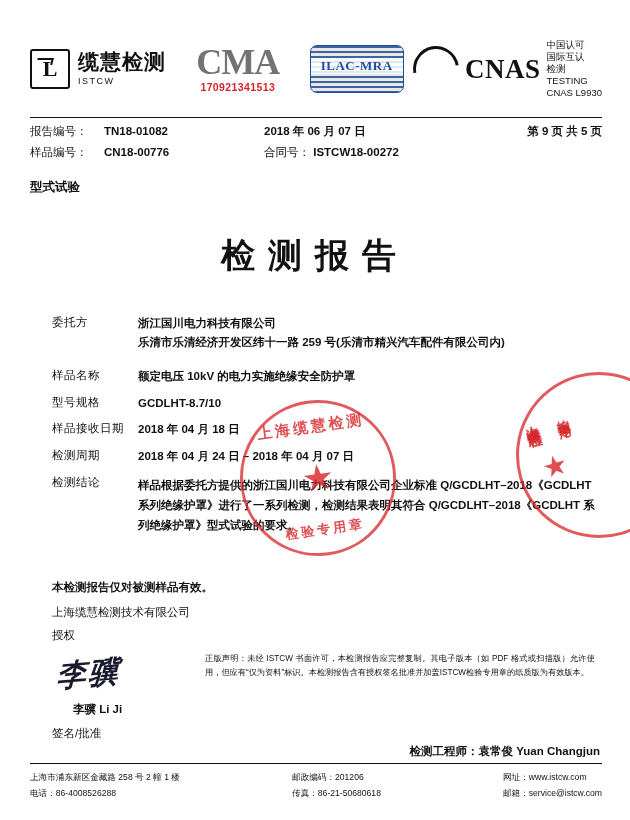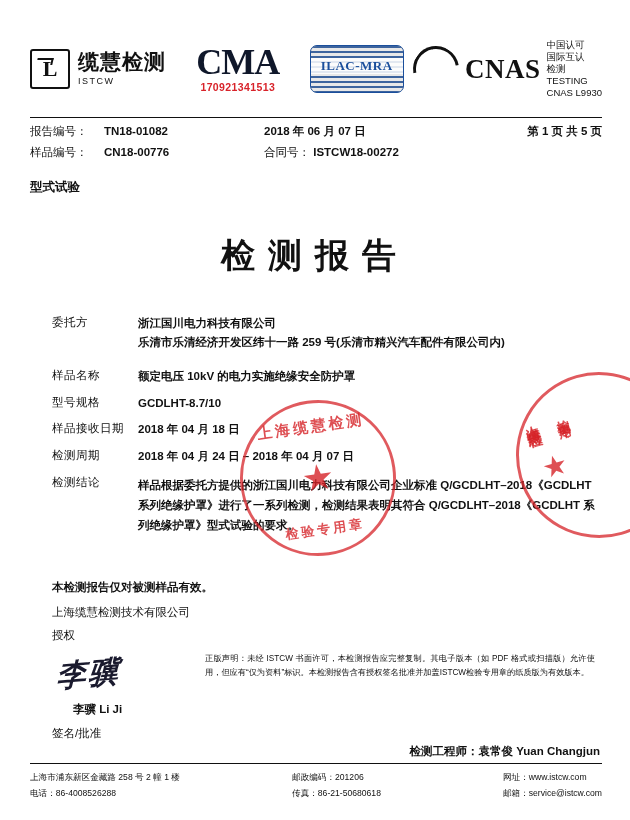--- a/index.html
+++ b/index.html
@@ -78,21 +78,21 @@
   }
 
   .cma-logo {
     position: relative;
     text-align: center;
     width: 125px;
   }
   .cma-word {
     font-size: 36px;
     font-weight: bold;
-    color: #0f172a;
+    color: #737373;
     font-family: "Liberation Serif", serif;
     letter-spacing: -1px;
     line-height: 0.95;
   }
   .cma-num {
     font-size: 10.5px;
     color: #d8232a;
     font-weight: bold;
     letter-spacing: 0.4px;
     margin-top: 1px;
@@ -436,21 +436,21 @@
     </div>
   </div>
 
   <div class="rule top"></div>
 
   <div class="meta">
     <div class="meta-row">
       <span class="meta-label">报告编号：</span>
       <span class="meta-c1 meta-val-b">TN18-01082</span>
       <span class="meta-center meta-val-b">2018 年 06 月 07 日</span>
-      <span class="meta-c3 meta-val-b">第 1 页  共 5 页</span>
+      <span class="meta-c3 meta-val-b">第 9 页  共 5 页</span>
     </div>
     <div class="meta-row">
       <span class="meta-label">样品编号：</span>
       <span class="meta-c1 meta-val-b">CN18-00776</span>
       <span class="meta-center">
         <span>合同号：</span>
         <span class="meta-val-b">ISTCW18-00272</span>
       </span>
     </div>
   </div>

